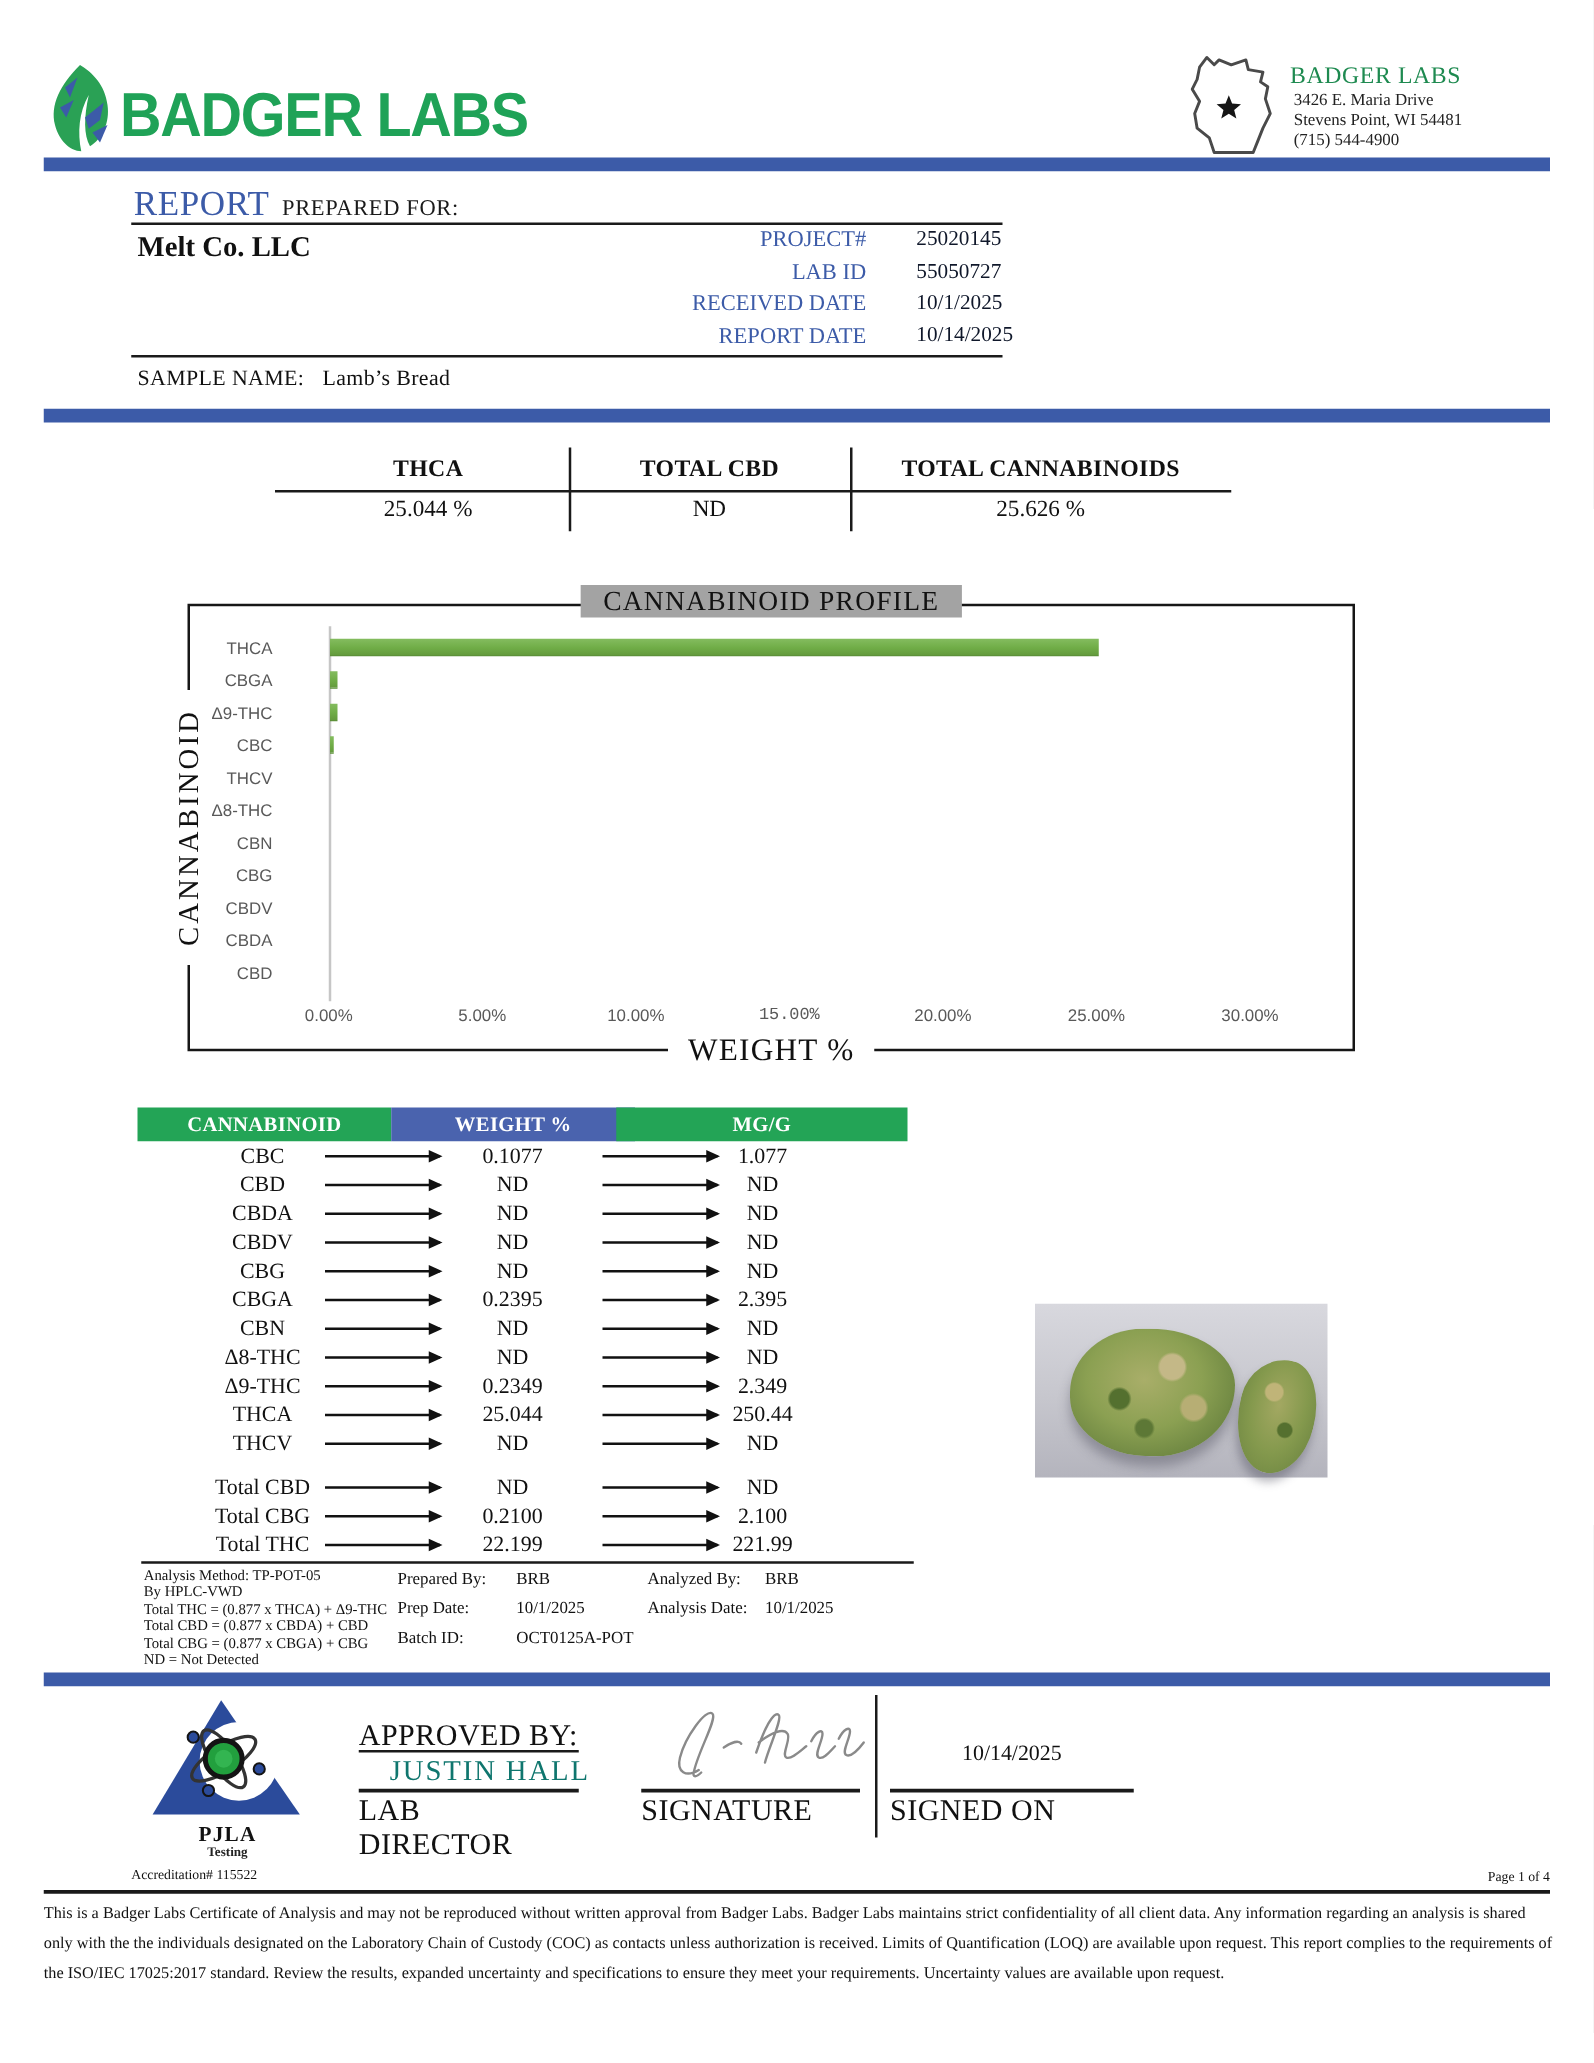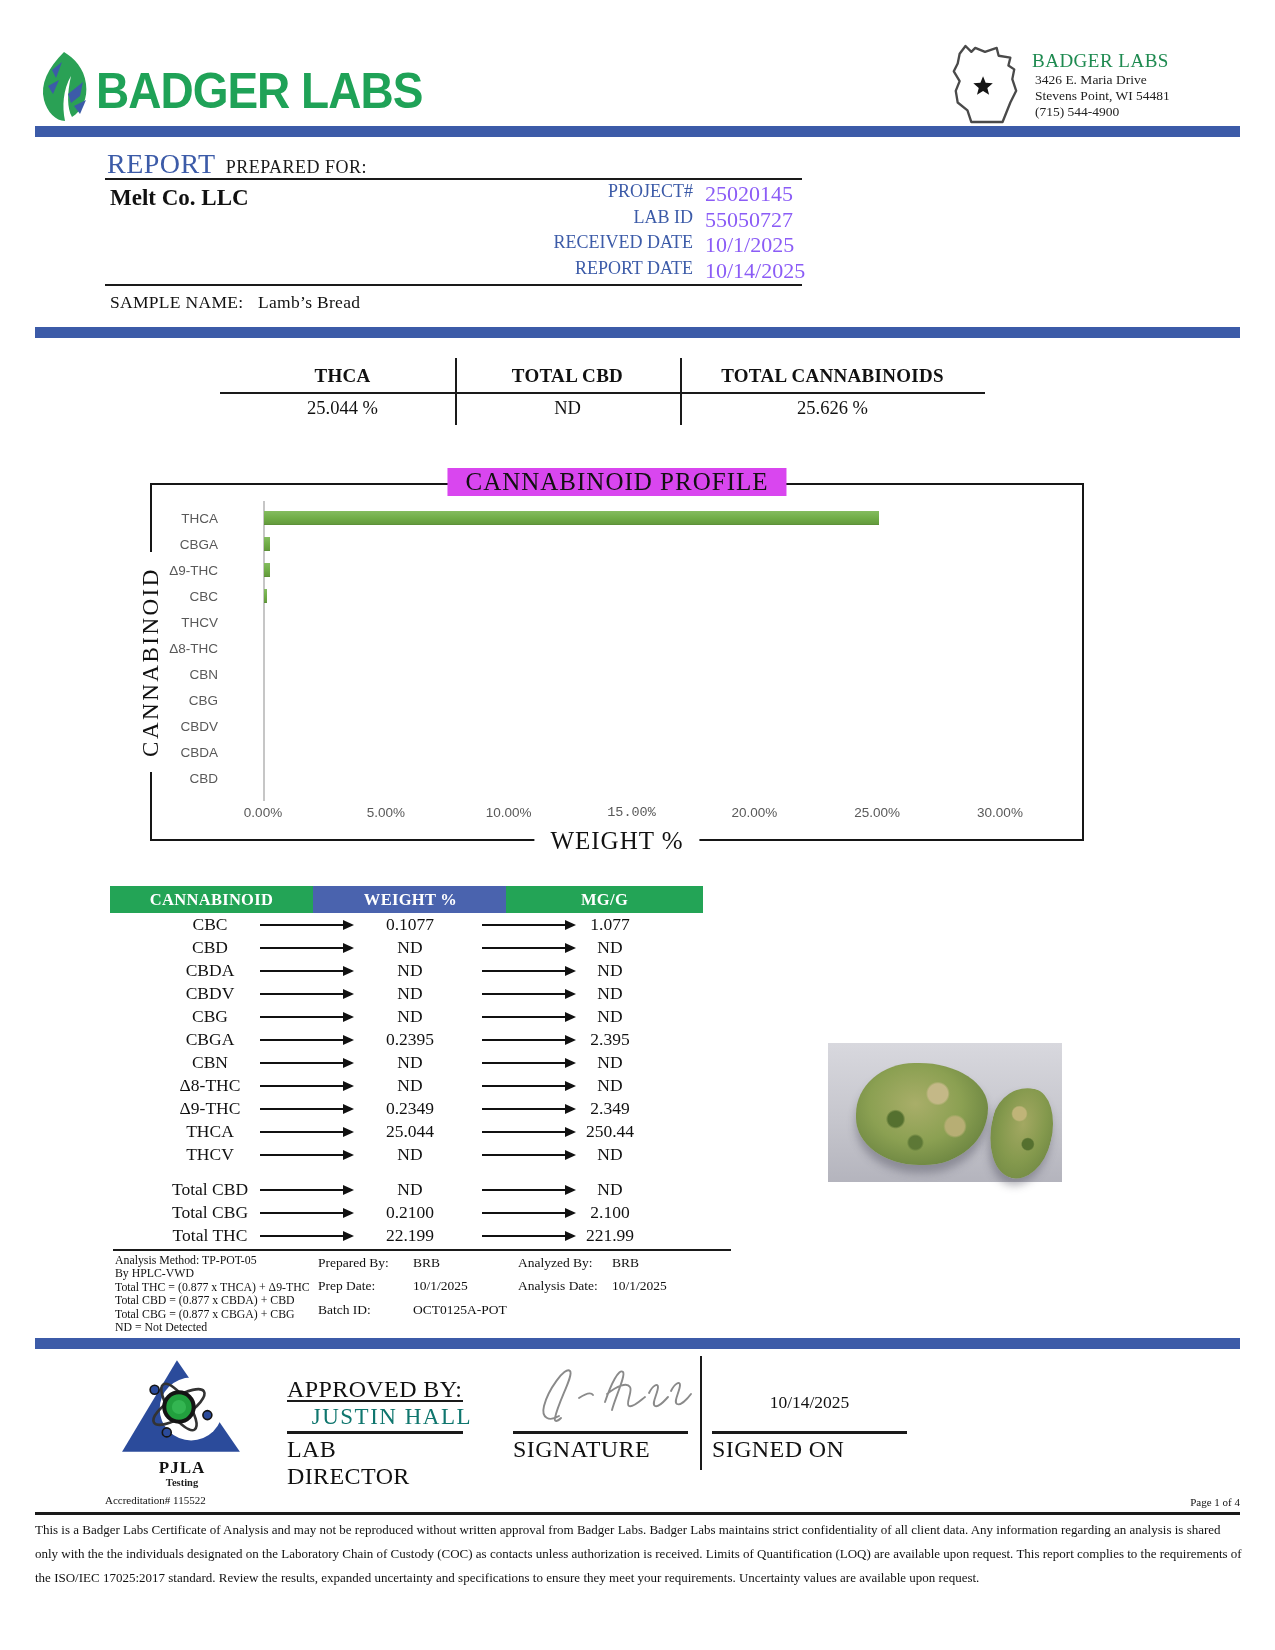--- a/index.html
+++ b/index.html
@@ -13,31 +13,31 @@
               font-size:46px;letter-spacing:-1px;transform:scaleY(1.08);transform-origin:top left;}
   .doc-title{font-family:"Liberation Sans",sans-serif;font-weight:600;font-size:31px;color:#141414;}
   .labname{color:#1e8a50;font-size:19px;letter-spacing:.5px;}
   .addr{font-size:13.5px;color:#222;line-height:16px;}
   
   .report-word{color:#3c5ba8;font-size:28px;letter-spacing:.5px;}
   .prepared{font-size:18px;color:#1a1a1a;letter-spacing:.5px;}
   .client{font-size:23px;font-weight:bold;}
   .rfield{position:relative;height:25.5px;}
   .rfield .lab{position:absolute;left:400px;width:293px;text-align:right;color:#3c5ba8;font-size:18px;}
-  .rfield .val{position:absolute;left:705px;font-size:22px;color:#8b5cf6;}
+  .rfield .val{position:absolute;left:733px;font-size:17px;color:#0f172a;}
   .samplelab{font-size:17.5px;letter-spacing:.3px;}
   
   .sum-cell{position:absolute;top:358px;height:67px;text-align:center;}
   .sum-cell .sl{display:block;font-size:19px;font-weight:bold;letter-spacing:.3px;margin-top:7px;}
   .sum-cell .sv{display:block;font-size:18.5px;margin-top:11px;}
   .vline{position:absolute;width:2px;background:#1a1a1a;}
   
   .chart-frame{position:absolute;left:150px;top:483px;width:930px;height:354px;border:2px solid #161616;}
-  .chart-title{position:absolute;left:50%;top:-17px;transform:translateX(-50%);background:#d946ef;
-               padding:0 18px;font-size:25px;letter-spacing:1px;white-space:nowrap;}
+  .chart-title{position:absolute;left:50%;top:-17px;transform:translateX(-50%);background:#a3a3a3;
+               padding:0 18px;font-size:22px;letter-spacing:1px;white-space:nowrap;}
   .chart-ylab{position:absolute;left:-111px;top:calc(50% - 14px);width:220px;height:28px;line-height:28px;
               text-align:center;transform:rotate(-90deg);background:#fff;font-size:23px;letter-spacing:2.5px;}
   .chart-xlab{position:absolute;left:50%;bottom:-16px;transform:translateX(-50%);background:#fff;
               padding:0 16px;font-size:25px;letter-spacing:1px;white-space:nowrap;}
   .plot-rows{position:absolute;left:0;top:20px;width:100%;}
   .bar-row{display:flex;align-items:center;height:26px;}
   .bar-cat{width:112px;box-sizing:border-box;padding-right:46px;text-align:right;
            font-family:"Liberation Sans",sans-serif;font-size:13.5px;color:#595959;}
   .bar{height:13.5px;border-bottom:1px solid #5d9139;}
   .axis-line{position:absolute;left:111px;top:16px;width:2px;height:300px;background:#c6c6c6;}
@@ -195,21 +195,21 @@
         <span class="xtick" style="left: 321.667px;">10.00%</span>
         <span class="xtick" style="left: 444.5px; font-family: Liberation Mono, monospace;">15.00%</span>
         <span class="xtick" style="left: 567.333px;">20.00%</span>
         <span class="xtick" style="left: 690.167px;">25.00%</span>
         <span class="xtick" style="left: 813px;">30.00%</span>
       </div>
   </div>
 
   <div class="thead-cell" style="left:110px;width:203px;background:#23a456;">CANNABINOID</div>
   <div class="thead-cell" style="left:313px;width:195px;background:#4a63ae;">WEIGHT %</div>
-  <div class="thead-cell" style="left:506px;width:197px;background:#23a456;">MG/G</div>
+  <div class="thead-cell" style="left:493px;width:233px;background:#23a456;">MG/G</div>
 
   <div class="abs" style="left:110px;top:913px;width:710px;">
       <div class="trow">
         <span class="c1">CBC</span>
         <span class="arrow a1"></span>
         <span class="c2">0.1077</span>
         <span class="arrow a2"></span>
         <span class="c3">1.077</span>
       </div>
       <div class="trow">

